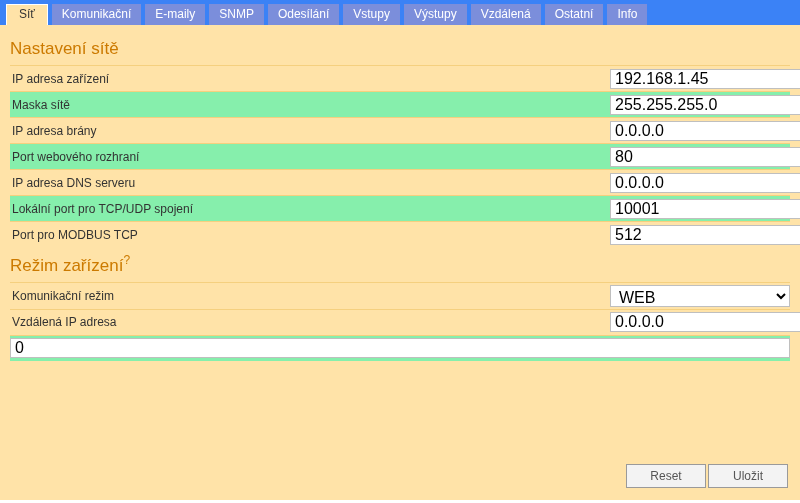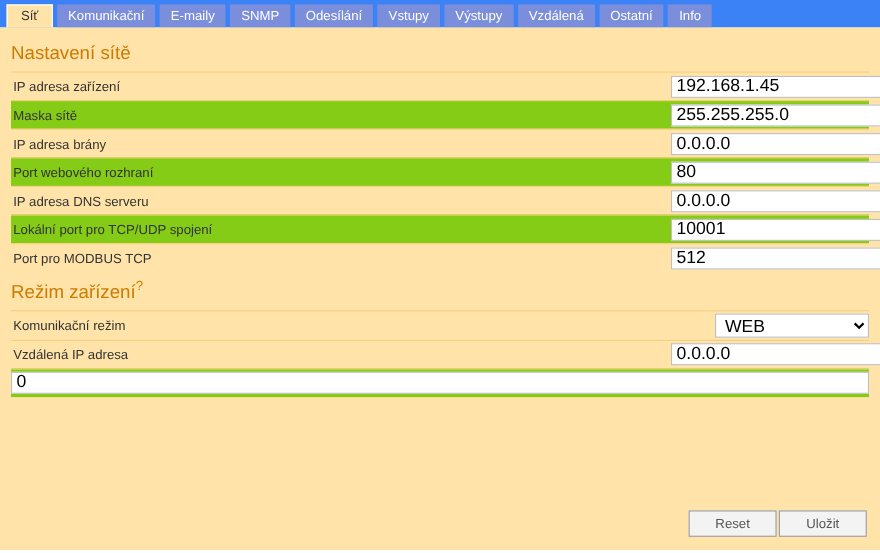--- a/index.html
+++ b/index.html
@@ -50,39 +50,38 @@
   }
   .row {
     display: flex;
     align-items: center;
     border-top: 1px solid #f5d07f;
     padding: 2px 0;
     min-height: 26px;
     justify-content: space-between;
   }
   .row:nth-of-type(even-of-type) { }
-  .row.alt { background: #84cc16; }
+  .row.alt { background: #86efac; }
   .row .label {
     flex: 0 0 600px;
     color: #333;
     padding-left: 2px;
   }
   .row input[type="text"],
   .row select {
     flex: 1;
     font-family: Verdana, sans-serif;
     font-size: 16px;
     border: 1px solid #bfbfbf;
     background: #fff;
     padding: 2px 4px;
     height: 20px;
   }
   .row select {
     height: 22px;
-    margin-left: 40px;
   }
   .footer {
     position: absolute;
     bottom: 12px;
     right: 12px;
     display: flex;
     gap: 2px;
   }
   .btn {
     min-width: 80px;

